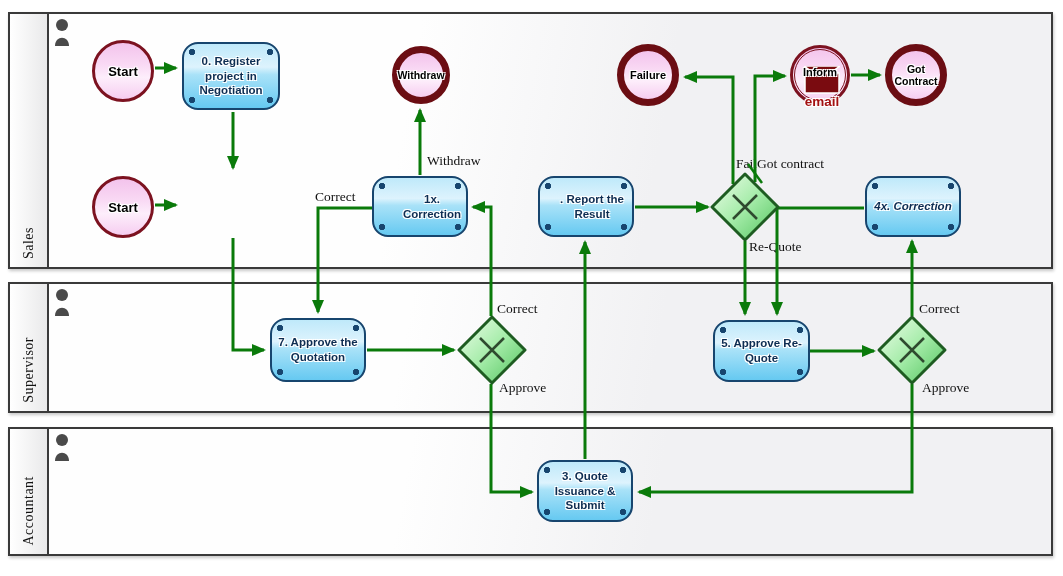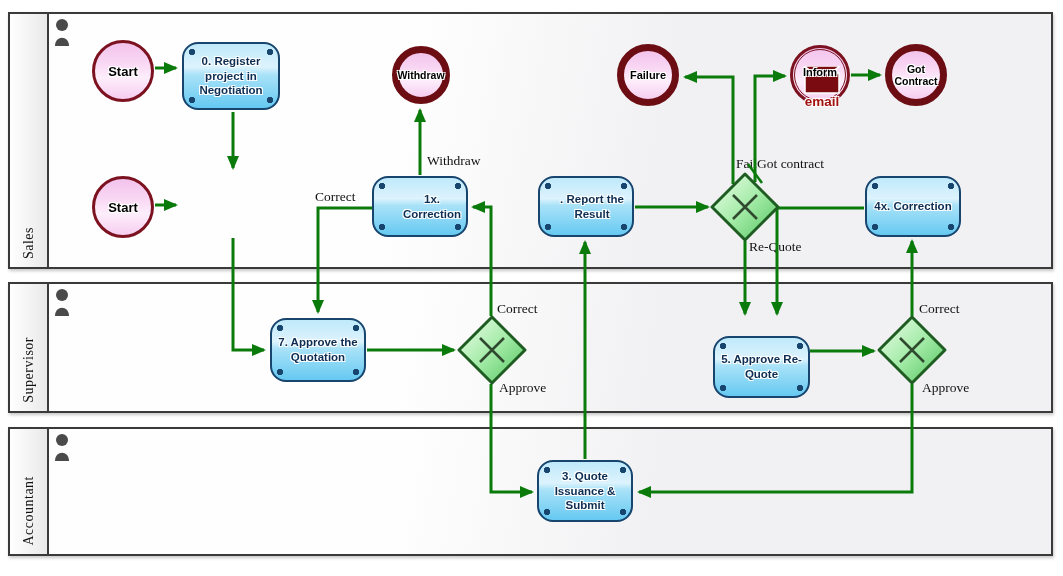--- a/index.html
+++ b/index.html
@@ -27,23 +27,23 @@
           radial-gradient(circle 3px at 8px calc(100% - 8px),#17456e 97%,transparent),
           radial-gradient(circle 3px at calc(100% - 8px) calc(100% - 8px),#17456e 97%,transparent),
           linear-gradient(180deg,#bfe9fa 0%,#ddf3fd 36%,#a9e2f8 48%,#66c9f1 100%);
         display:flex;align-items:center;justify-content:center;text-align:center;
         font-weight:bold;font-size:11.5px;line-height:1.3;color:#0d2d52;padding:2px 4px;
         text-shadow:-1px -1px 0 #fff,1px -1px 0 #fff,-1px 1px 0 #fff,1px 1px 0 #fff;}
   #task0{left:182px;top:42px;width:98px;height:68px;}
   #task1{left:182px;top:174px;width:98px;height:64px;}
   #task1x{left:372px;top:176px;width:96px;height:61px;padding-left:28px;}
   #taskReport{left:538px;top:176px;width:96px;height:61px;padding-left:16px;}
-  #task4x{left:865px;top:176px;width:96px;height:61px;}
+  #task4x{left:865px;top:176px;width:96px;height:61px;font-style:italic;}
   #task2{left:270px;top:318px;width:96px;height:64px;}
-  #task5{left:713px;top:320px;width:97px;height:62px;margin-top:16px;}
+  #task5{left:713px;top:320px;width:97px;height:62px;}
   #task3{left:537px;top:460px;width:96px;height:62px;}
 
   
   .evt{position:absolute;box-sizing:border-box;border-radius:50%;
        display:flex;align-items:center;justify-content:center;text-align:center;
        font-weight:bold;color:#000;
        background:linear-gradient(180deg,#f3c3ec 0%,#f9d9f4 38%,#fdeefb 62%,#f6cdf0 100%);
        text-shadow:-1px -1px 0 #fff,1px -1px 0 #fff,-1px 1px 0 #fff,1px 1px 0 #fff;}
   .start{border:3px solid #7c1220;font-size:13px;}
   .end{border:7px solid #6b0d13;font-size:10.5px;line-height:1.15;}

